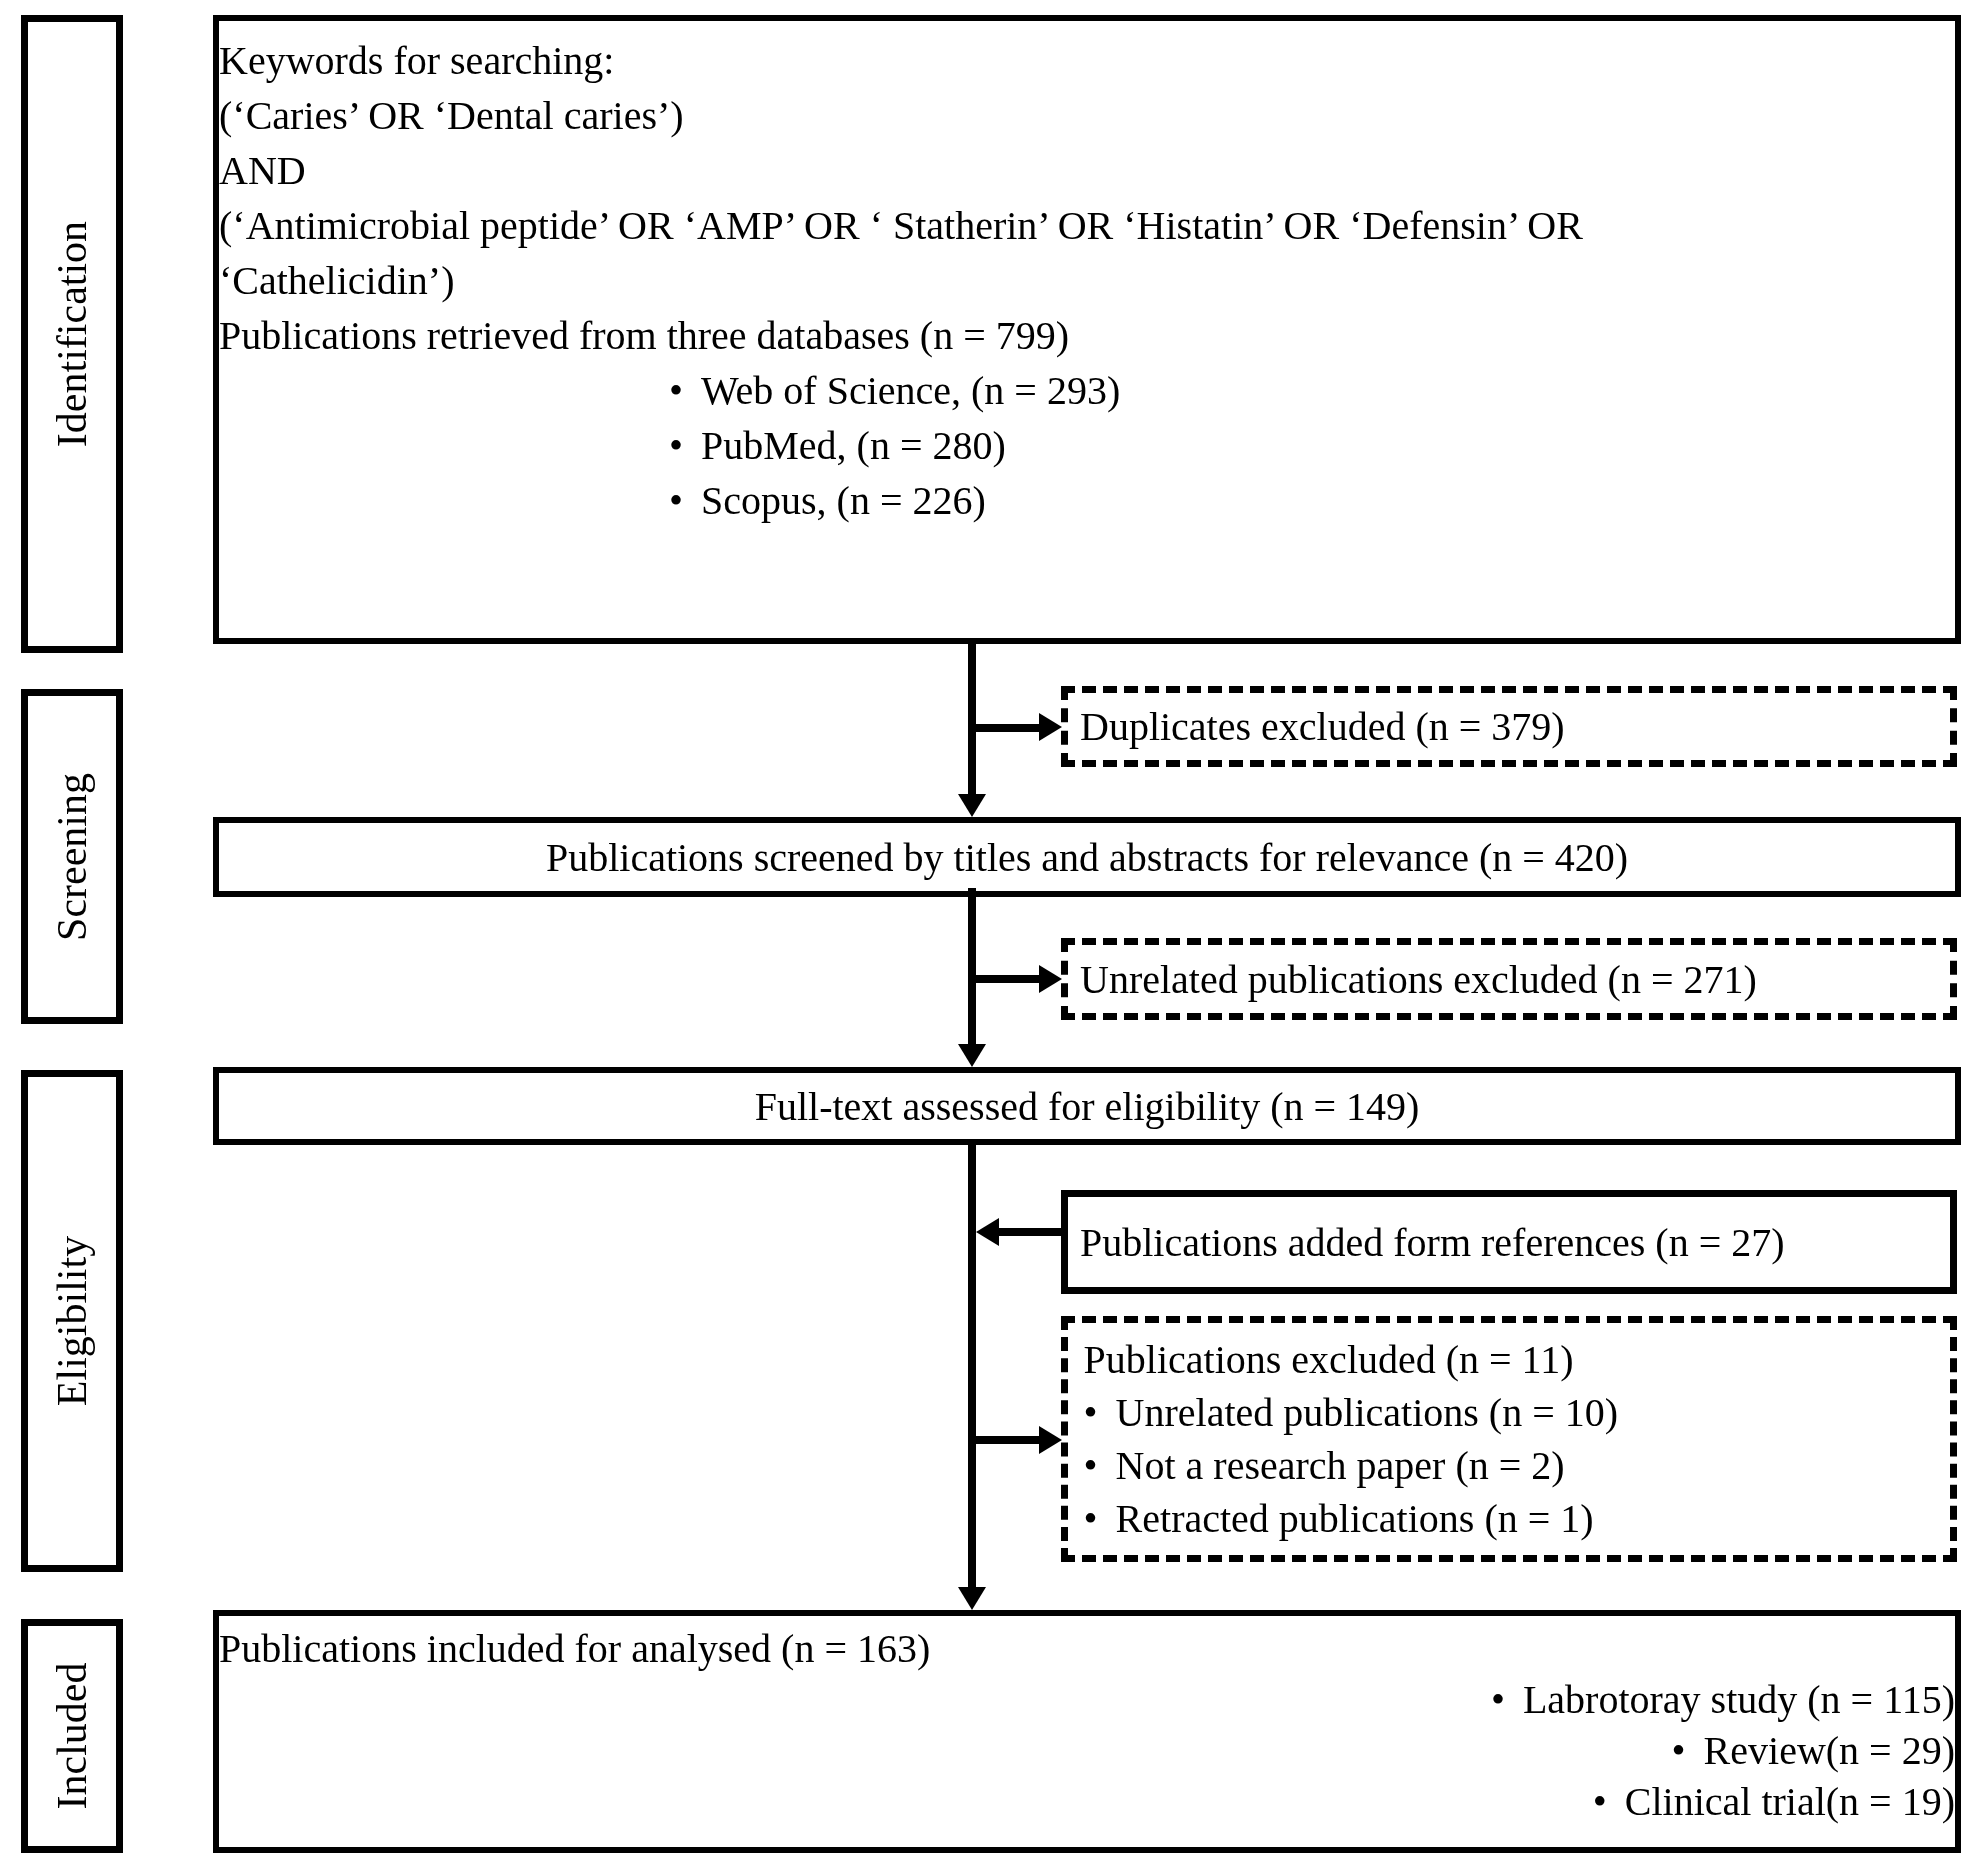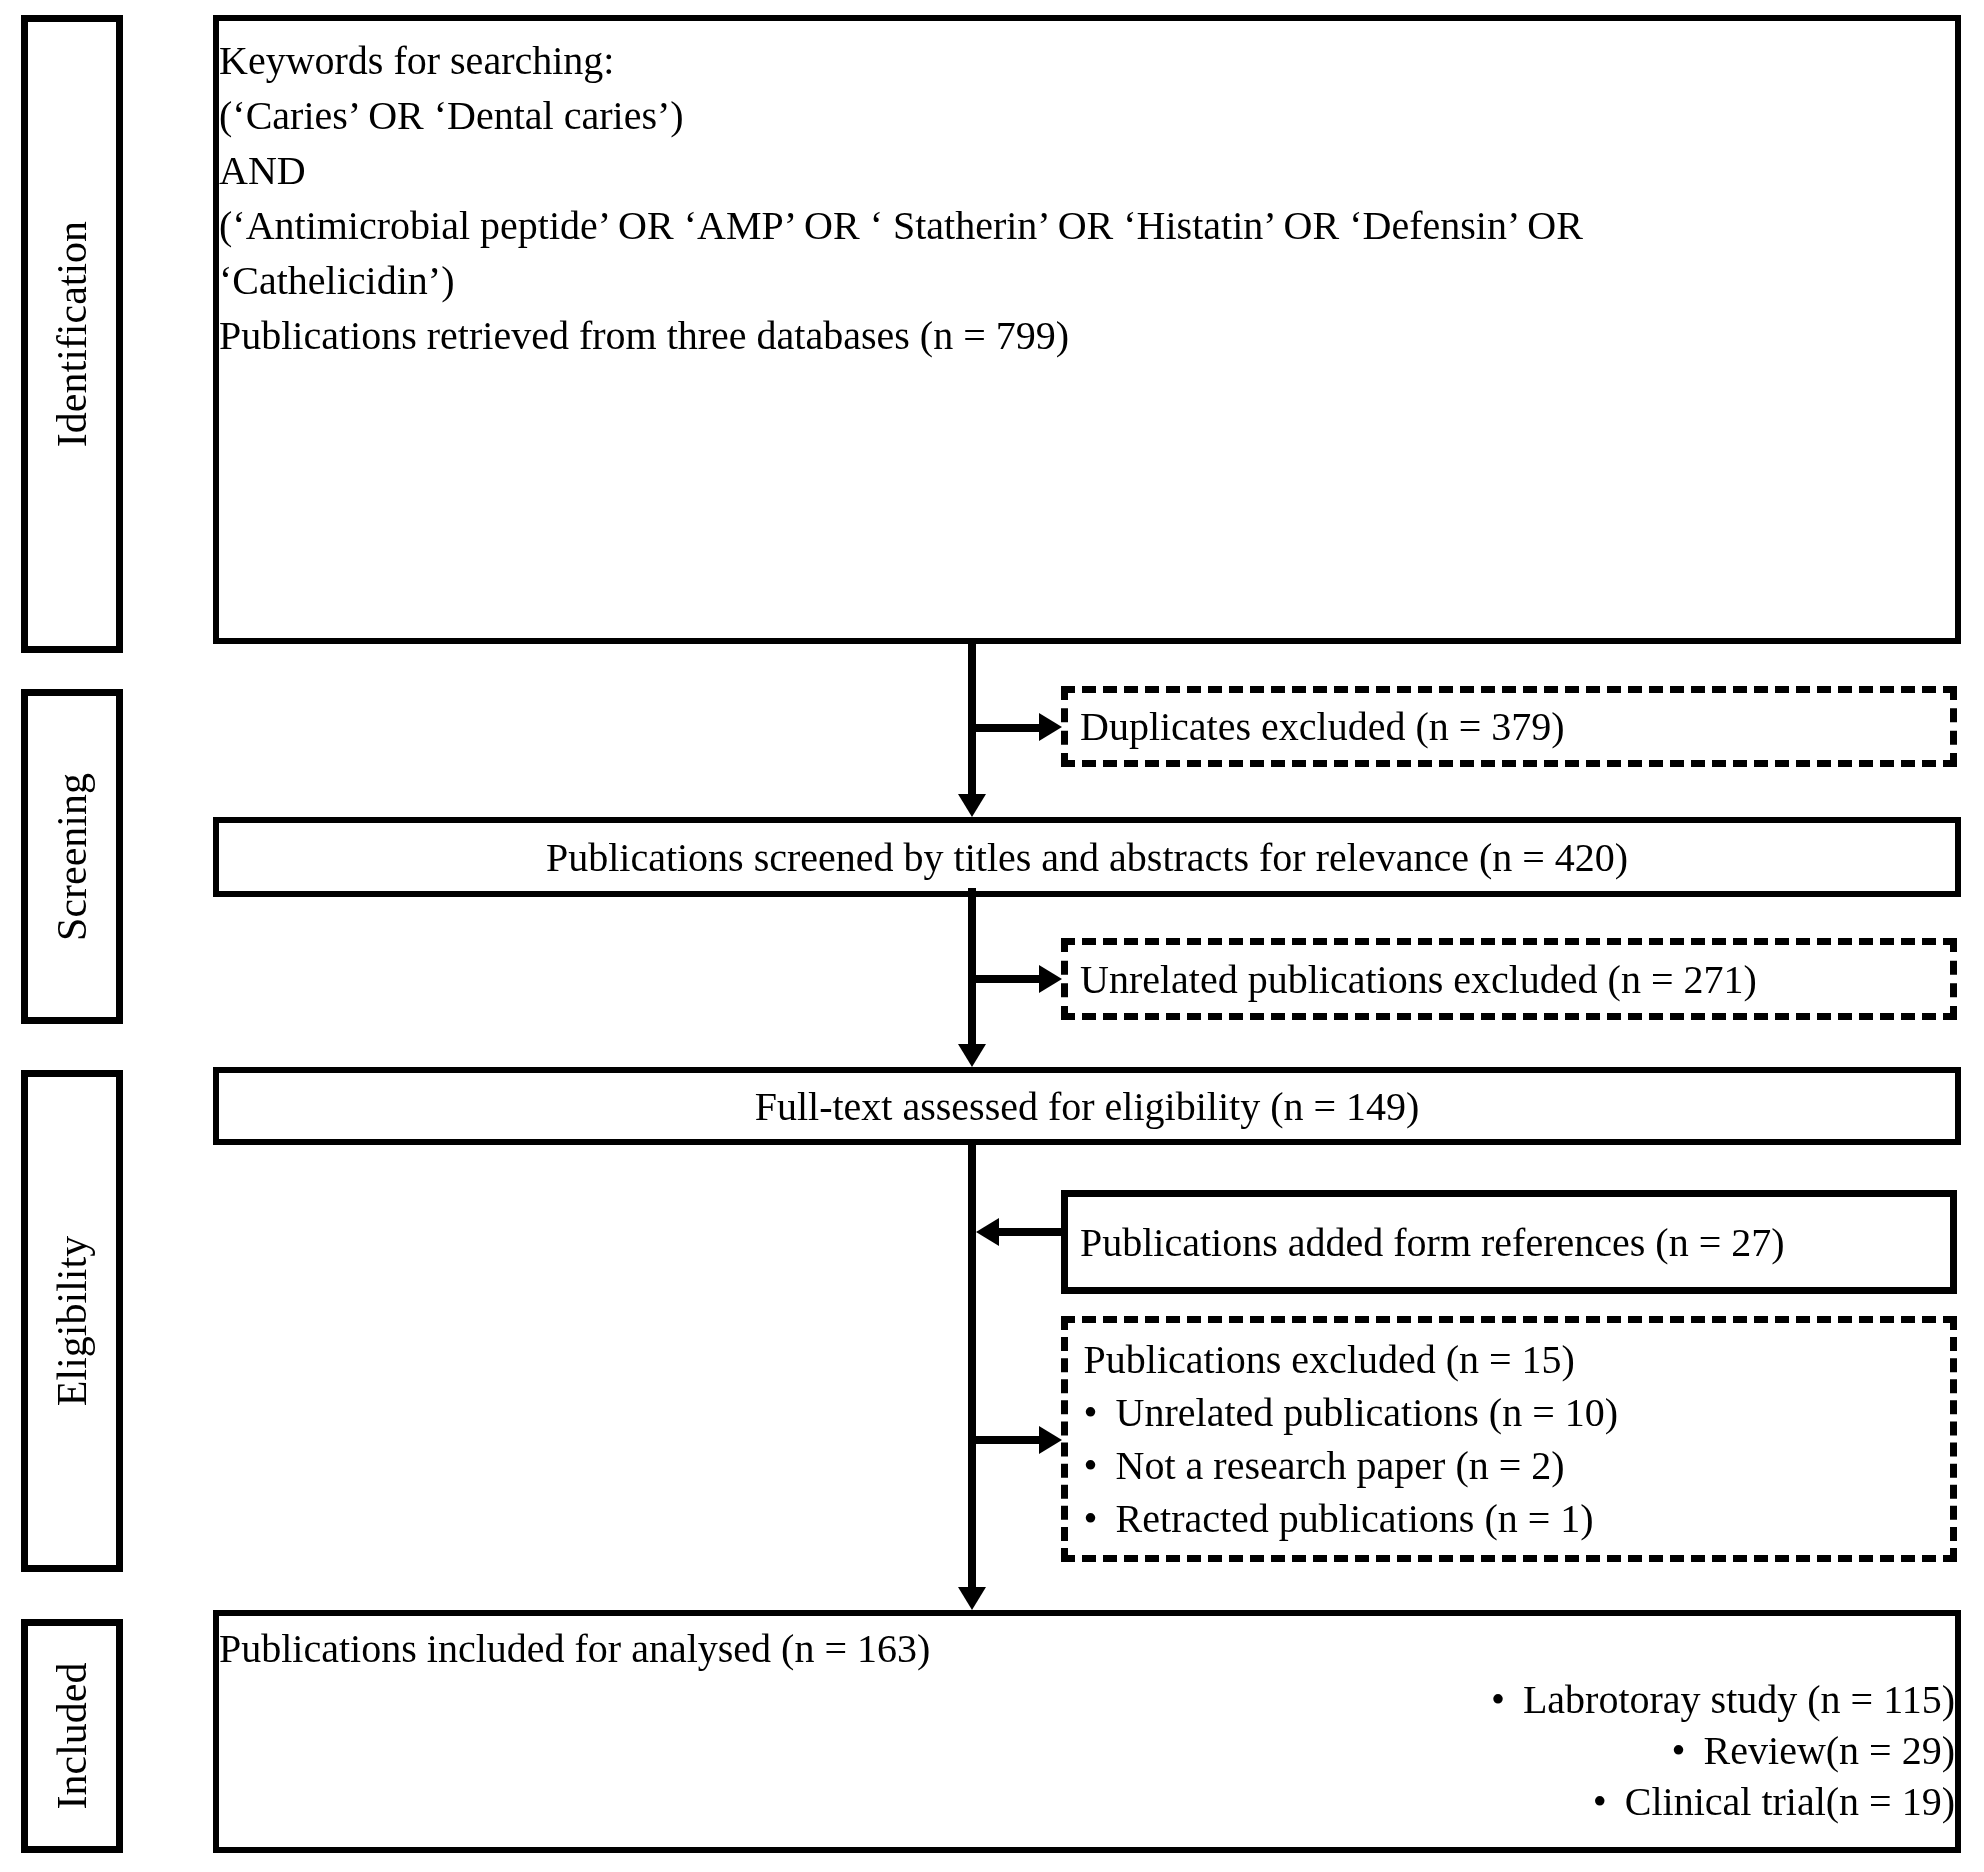--- a/index.html
+++ b/index.html
@@ -78,20 +78,25 @@
 
   <div class="box" style="left:213px;top:15px;width:1748px;height:629px;padding-top:12px;">
     <span class="line center">Keywords for searching:</span>
     <span class="sp"></span>
     <span class="line center">(‘Caries’ OR ‘Dental caries’)</span>
     <span class="line center">AND</span>
     <span class="line center">(‘Antimicrobial peptide’ OR ‘AMP’ OR ‘ Statherin’ OR ‘Histatin’ OR ‘Defensin’ OR</span>
     <span class="line center">‘Cathelicidin’)</span>
     <span class="sp"></span>
     <span class="line center">Publications retrieved from three databases (n = 799)</span>
+    <div class="bullet-group-top">
+      <span class="line"><span class="blt">•</span><span>Web of Science, (n = 293)</span></span>
+      <span class="line"><span class="blt">•</span><span>PubMed, (n = 280)</span></span>
+      <span class="line"><span class="blt">•</span><span>Scopus, (n = 226)</span></span>
+    </div>
   </div>
 
   <div class="box dashed flex-left" style="left:1061px;top:686px;width:896px;height:81px;">
     <span>Duplicates excluded (n = 379)</span>
   </div>
 
   <div class="box flex-center" style="left:213px;top:817px;width:1748px;height:80px;">
     <span>Publications screened by titles and abstracts for relevance (n = 420)</span>
   </div>
 
@@ -101,21 +106,21 @@
 
   <div class="box flex-center" style="left:213px;top:1067px;width:1748px;height:78px;">
     <span>Full-text assessed for eligibility (n = 149)</span>
   </div>
 
   <div class="box solid-thick flex-left" style="left:1061px;top:1190px;width:896px;height:104px;">
     <span>Publications added form references (n = 27)</span>
   </div>
 
   <div class="box dashed" style="left:1061px;top:1316px;width:896px;height:246px;padding:10.2px 6px 0 15.6px;line-height:53px;">
-    <span class="line">Publications excluded (n = 15)</span>
+    <span class="line">Publications excluded (n = 11)</span>
     <span class="line"><span class="blt">•</span><span>Unrelated publications (n = 10)</span></span>
     <span class="line"><span class="blt">•</span><span>Not a research paper (n = 2)</span></span>
     <span class="line"><span class="blt">•</span><span>Retracted publications (n = 1)</span></span>
   </div>
 
   <div class="box" style="left:213px;top:1610px;width:1748px;height:243px;padding-top:7.2px;line-height:51px;">
     <span class="line center">Publications included for analysed (n = 163)</span>
     <div class="bullet-group-bottom">
       <span class="line"><span class="blt">•</span><span>Labrotoray study (n = 115)</span></span>
       <span class="line"><span class="blt">•</span><span>Review(n = 29)</span></span>

